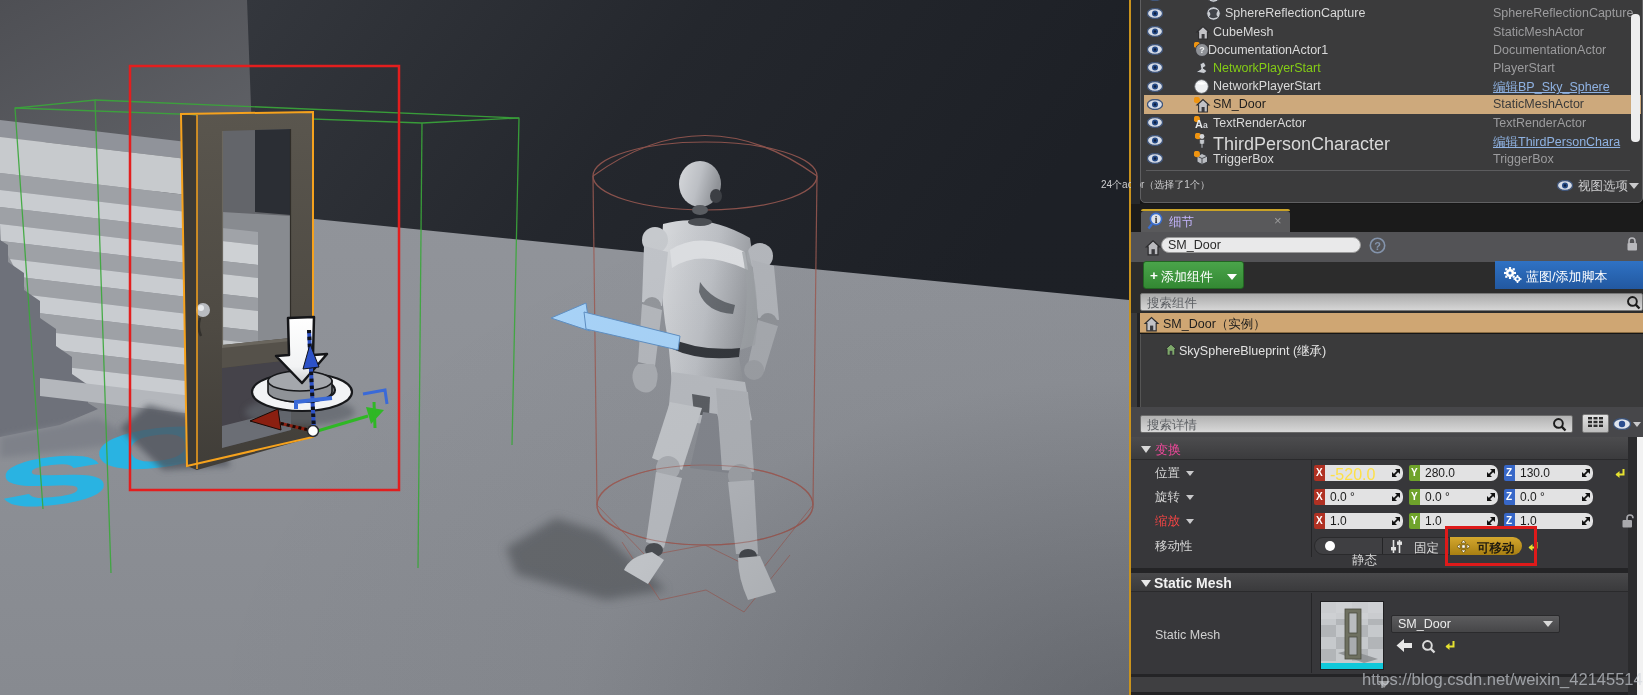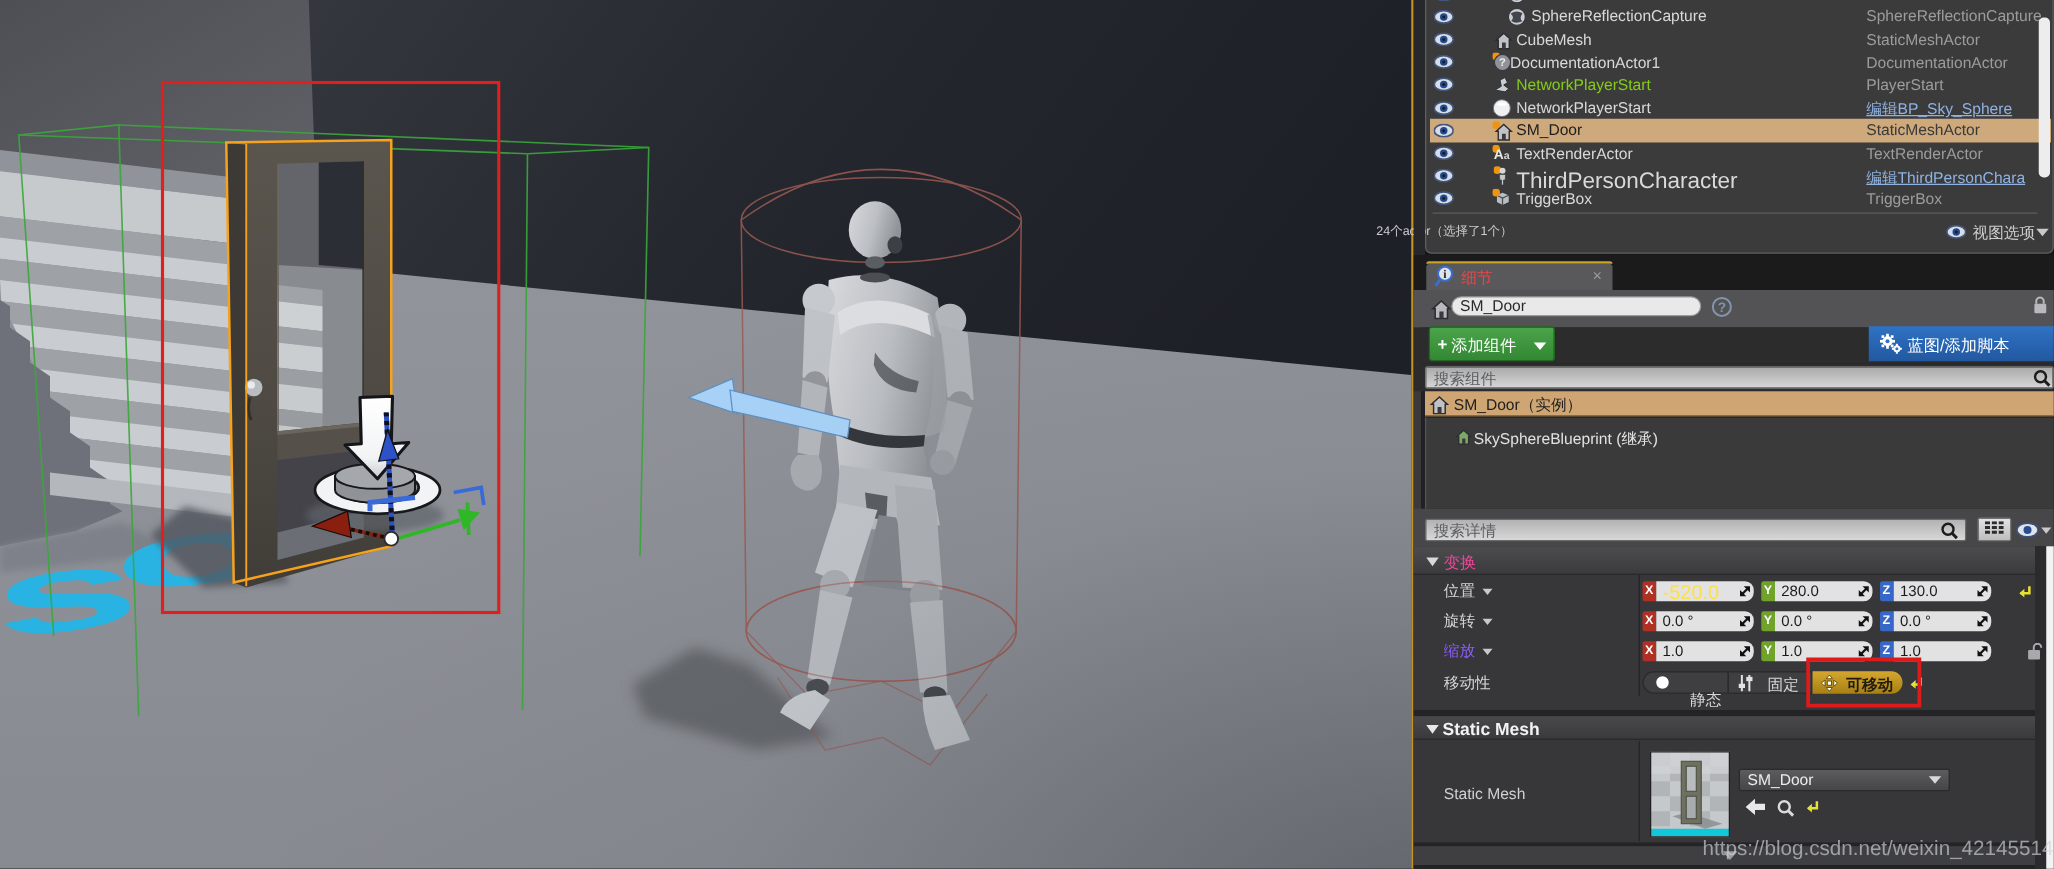--- a/index.html
+++ b/index.html
@@ -360,21 +360,21 @@
 <div class="abs" style="left:1131px;top:204px;width:6px;height:491px;background:#3a3a3c"></div>
 <div class="abs" style="left:1137px;top:204px;width:3px;height:491px;background:#222224"></div>
 <div class="abs" style="left:1131px;top:204px;width:512px;height:28px;background:#1b1b1b"></div>
 <div class="abs" style="left:1141px;top:209px;width:149px;height:2px;background:#c9a227;border-radius:2px 2px 0 0"></div>
 <div class="abs" style="left:1141px;top:211px;width:149px;height:21px;background:#59595b;border-radius:3px 3px 0 0"></div>
 <svg class="abs" style="left:1147px;top:212px" width="17" height="18" viewBox="0 0 17 18">
     <circle cx="9" cy="7" r="5.6" fill="#dfe3ea" stroke="#3a6ecf" stroke-width="1.6"></circle>
     <line x1="5" y1="12" x2="1.5" y2="16.5" stroke="#3a6ecf" stroke-width="2.4"></line>
     <text x="9" y="10.5" font-size="9.5" font-weight="bold" fill="#222" text-anchor="middle" font-family="Liberation Serif">i</text>
   </svg>
-<div class="t" style="left:1169px;top:214px;font-size:12.5px;color:#ef4444">细节</div>
+<div class="t" style="left:1169px;top:214px;font-size:12.5px;color:#c4b5fd">细节</div>
 <div class="t" style="left:1274px;top:213px;font-size:13px;color:#9a9a9a">×</div>
 <div class="abs" style="left:1131px;top:232px;width:512px;height:30px;background:#535356"></div>
 <svg class="abs" style="left:1143px;top:238px" width="19" height="19" viewBox="0 0 17 17">
     <path d="M3,8 L9,2.5 L15,8 L13.4,8 L13.4,15 L4.6,15 L4.6,8 Z" fill="#b9b9bd" stroke="#2c2c2e" stroke-width="1.1"></path>
     <rect x="7.6" y="10" width="3" height="5" fill="#3a3a3e"></rect>
   </svg>
 <div class="abs" style="left:1161px;top:237px;width:200px;height:16px;background:#e9e9ea;border-radius:8px;border:1px solid #9a9a9a"></div>
 <div class="t" style="left:1168px;top:238px;font-size:12.5px;color:#2a2a2a">SM_Door</div>
 <svg class="abs" style="left:1369px;top:237px" width="17" height="17" viewBox="0 0 17 17">
     <circle cx="8.5" cy="8.5" r="7.2" fill="none" stroke="#8494ac" stroke-width="1.6"></circle>
@@ -518,21 +518,21 @@
   </svg>
 <div class="abs" style="left:1504px;top:489px;width:11px;height:16px;background:#3767c8;border-radius:2px 0 0 2px"></div>
 <div class="t" style="left:1506px;top:491px;font-size:10px;color:#fff;font-weight:bold">Z</div>
 <div class="abs" style="left:1515px;top:489px;width:78px;height:16px;background:#e2e2e3;border-radius:0 7px 7px 0"></div>
 <div class="t" style="left:1520px;top:490px;font-size:12px;color:#1a1a1a">0.0 °</div>
 <svg class="abs" style="left:1581px;top:492px" width="10" height="10" viewBox="0 0 10 10">
     <polygon points="4,1 9,1 9,6" fill="#111"></polygon>
     <polygon points="1,4 1,9 6,9" fill="#111"></polygon>
     <line x1="2.6" y1="7.4" x2="7.4" y2="2.6" stroke="#111" stroke-width="1.8"></line>
   </svg>
-<div class="t" style="left:1155px;top:513px;font-size:12.5px;color:#8b5cf6">缩放</div>
+<div class="t" style="left:1155px;top:513px;font-size:12.5px;color:#ef4444">缩放</div>
 <div class="abs" style="left:1186px;top:519px;width:0;height:0;border-left:4.5px solid transparent;border-right:4.5px solid transparent;border-top:5.5px solid #c9c9cb"></div>
 <div class="abs" style="left:1314px;top:513px;width:11px;height:16px;background:#b03123;border-radius:2px 0 0 2px"></div>
 <div class="t" style="left:1316px;top:515px;font-size:10px;color:#fff;font-weight:bold">X</div>
 <div class="abs" style="left:1325px;top:513px;width:78px;height:16px;background:#e2e2e3;border-radius:0 7px 7px 0"></div>
 <div class="t" style="left:1330px;top:514px;font-size:12px;color:#1a1a1a">1.0</div>
 <svg class="abs" style="left:1391px;top:516px" width="10" height="10" viewBox="0 0 10 10">
     <polygon points="4,1 9,1 9,6" fill="#111"></polygon>
     <polygon points="1,4 1,9 6,9" fill="#111"></polygon>
     <line x1="2.6" y1="7.4" x2="7.4" y2="2.6" stroke="#111" stroke-width="1.8"></line>
   </svg>

